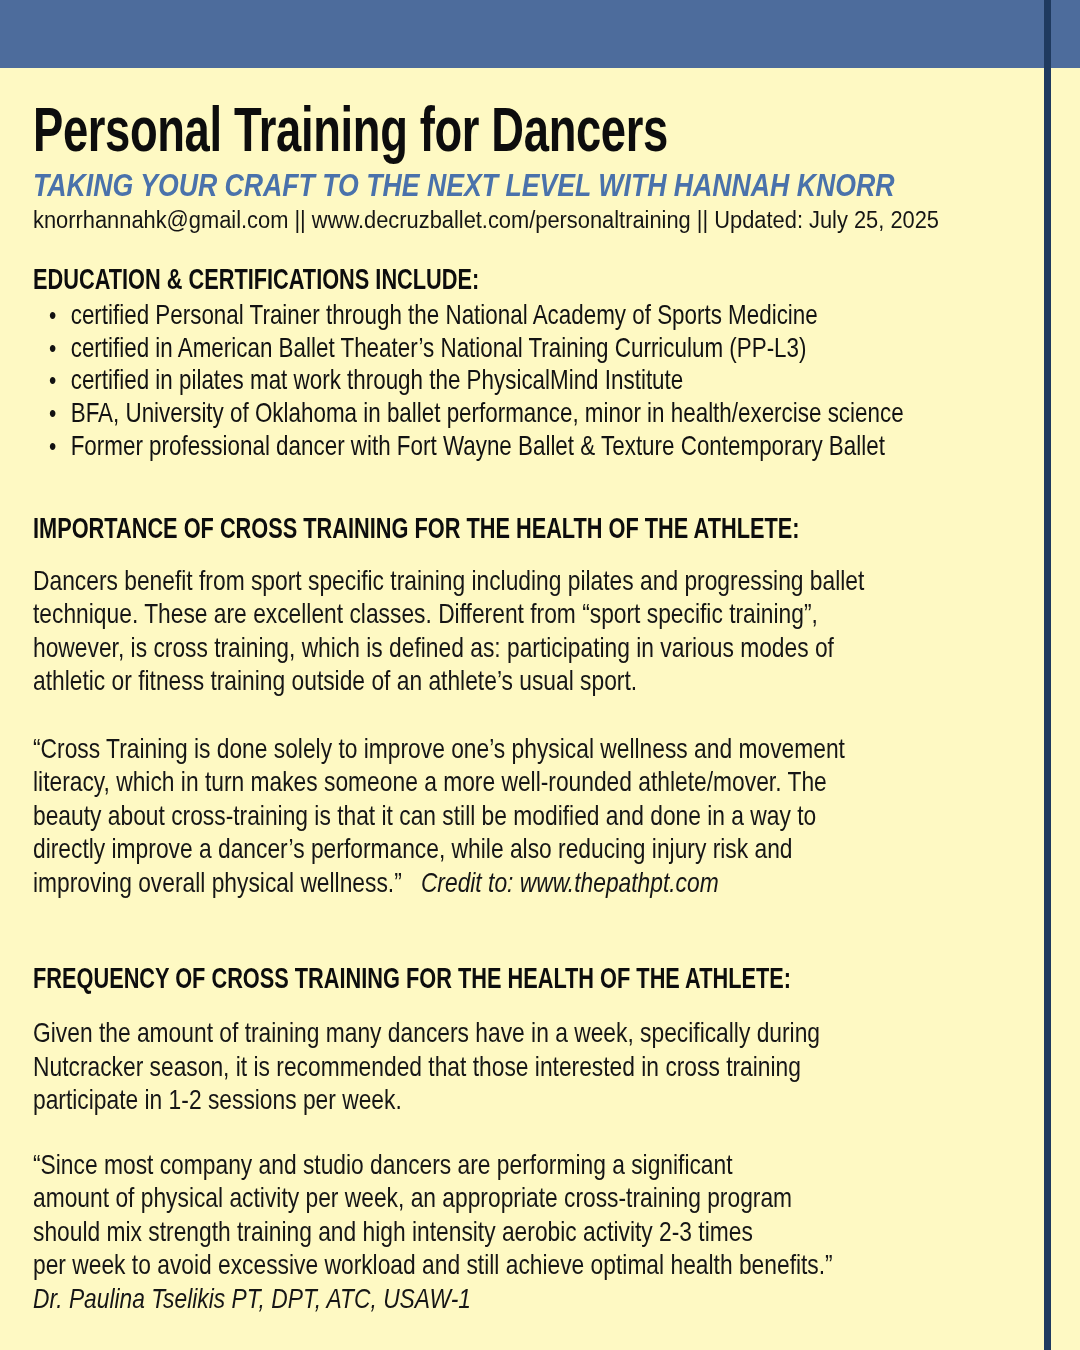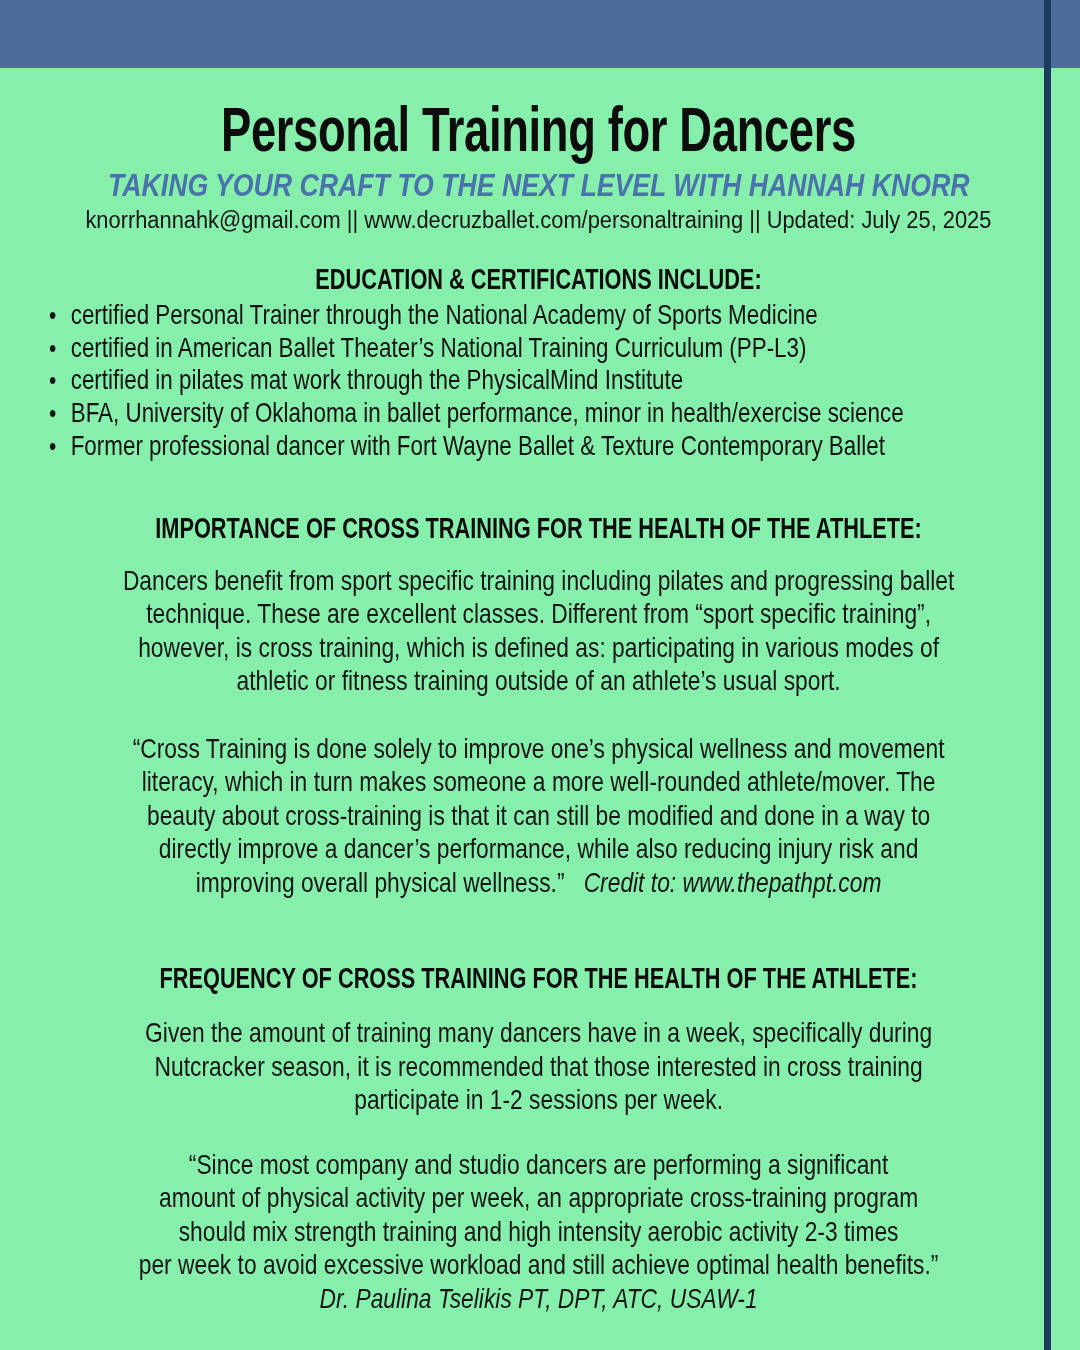--- a/index.html
+++ b/index.html
@@ -5,25 +5,24 @@
   html, body {
     margin: 0;
     padding: 0;
     background: #ffffff;
     overflow: hidden;
   }
   .page {
     position: relative;
     width: 1080px;
     height: 1350px;
-    background: #86efac;
+    background: #fef9c3;
     font-family: "Liberation Sans", sans-serif;
     color: #121212;
     overflow: hidden;
-    text-align: center;
   }
   .banner {
     position: absolute;
     top: 0; left: 0;
     width: 1080px; height: 68px;
     background: #4d6c9c;
   }
   .vrule {
     position: absolute;
     top: 0; left: 1044px;

